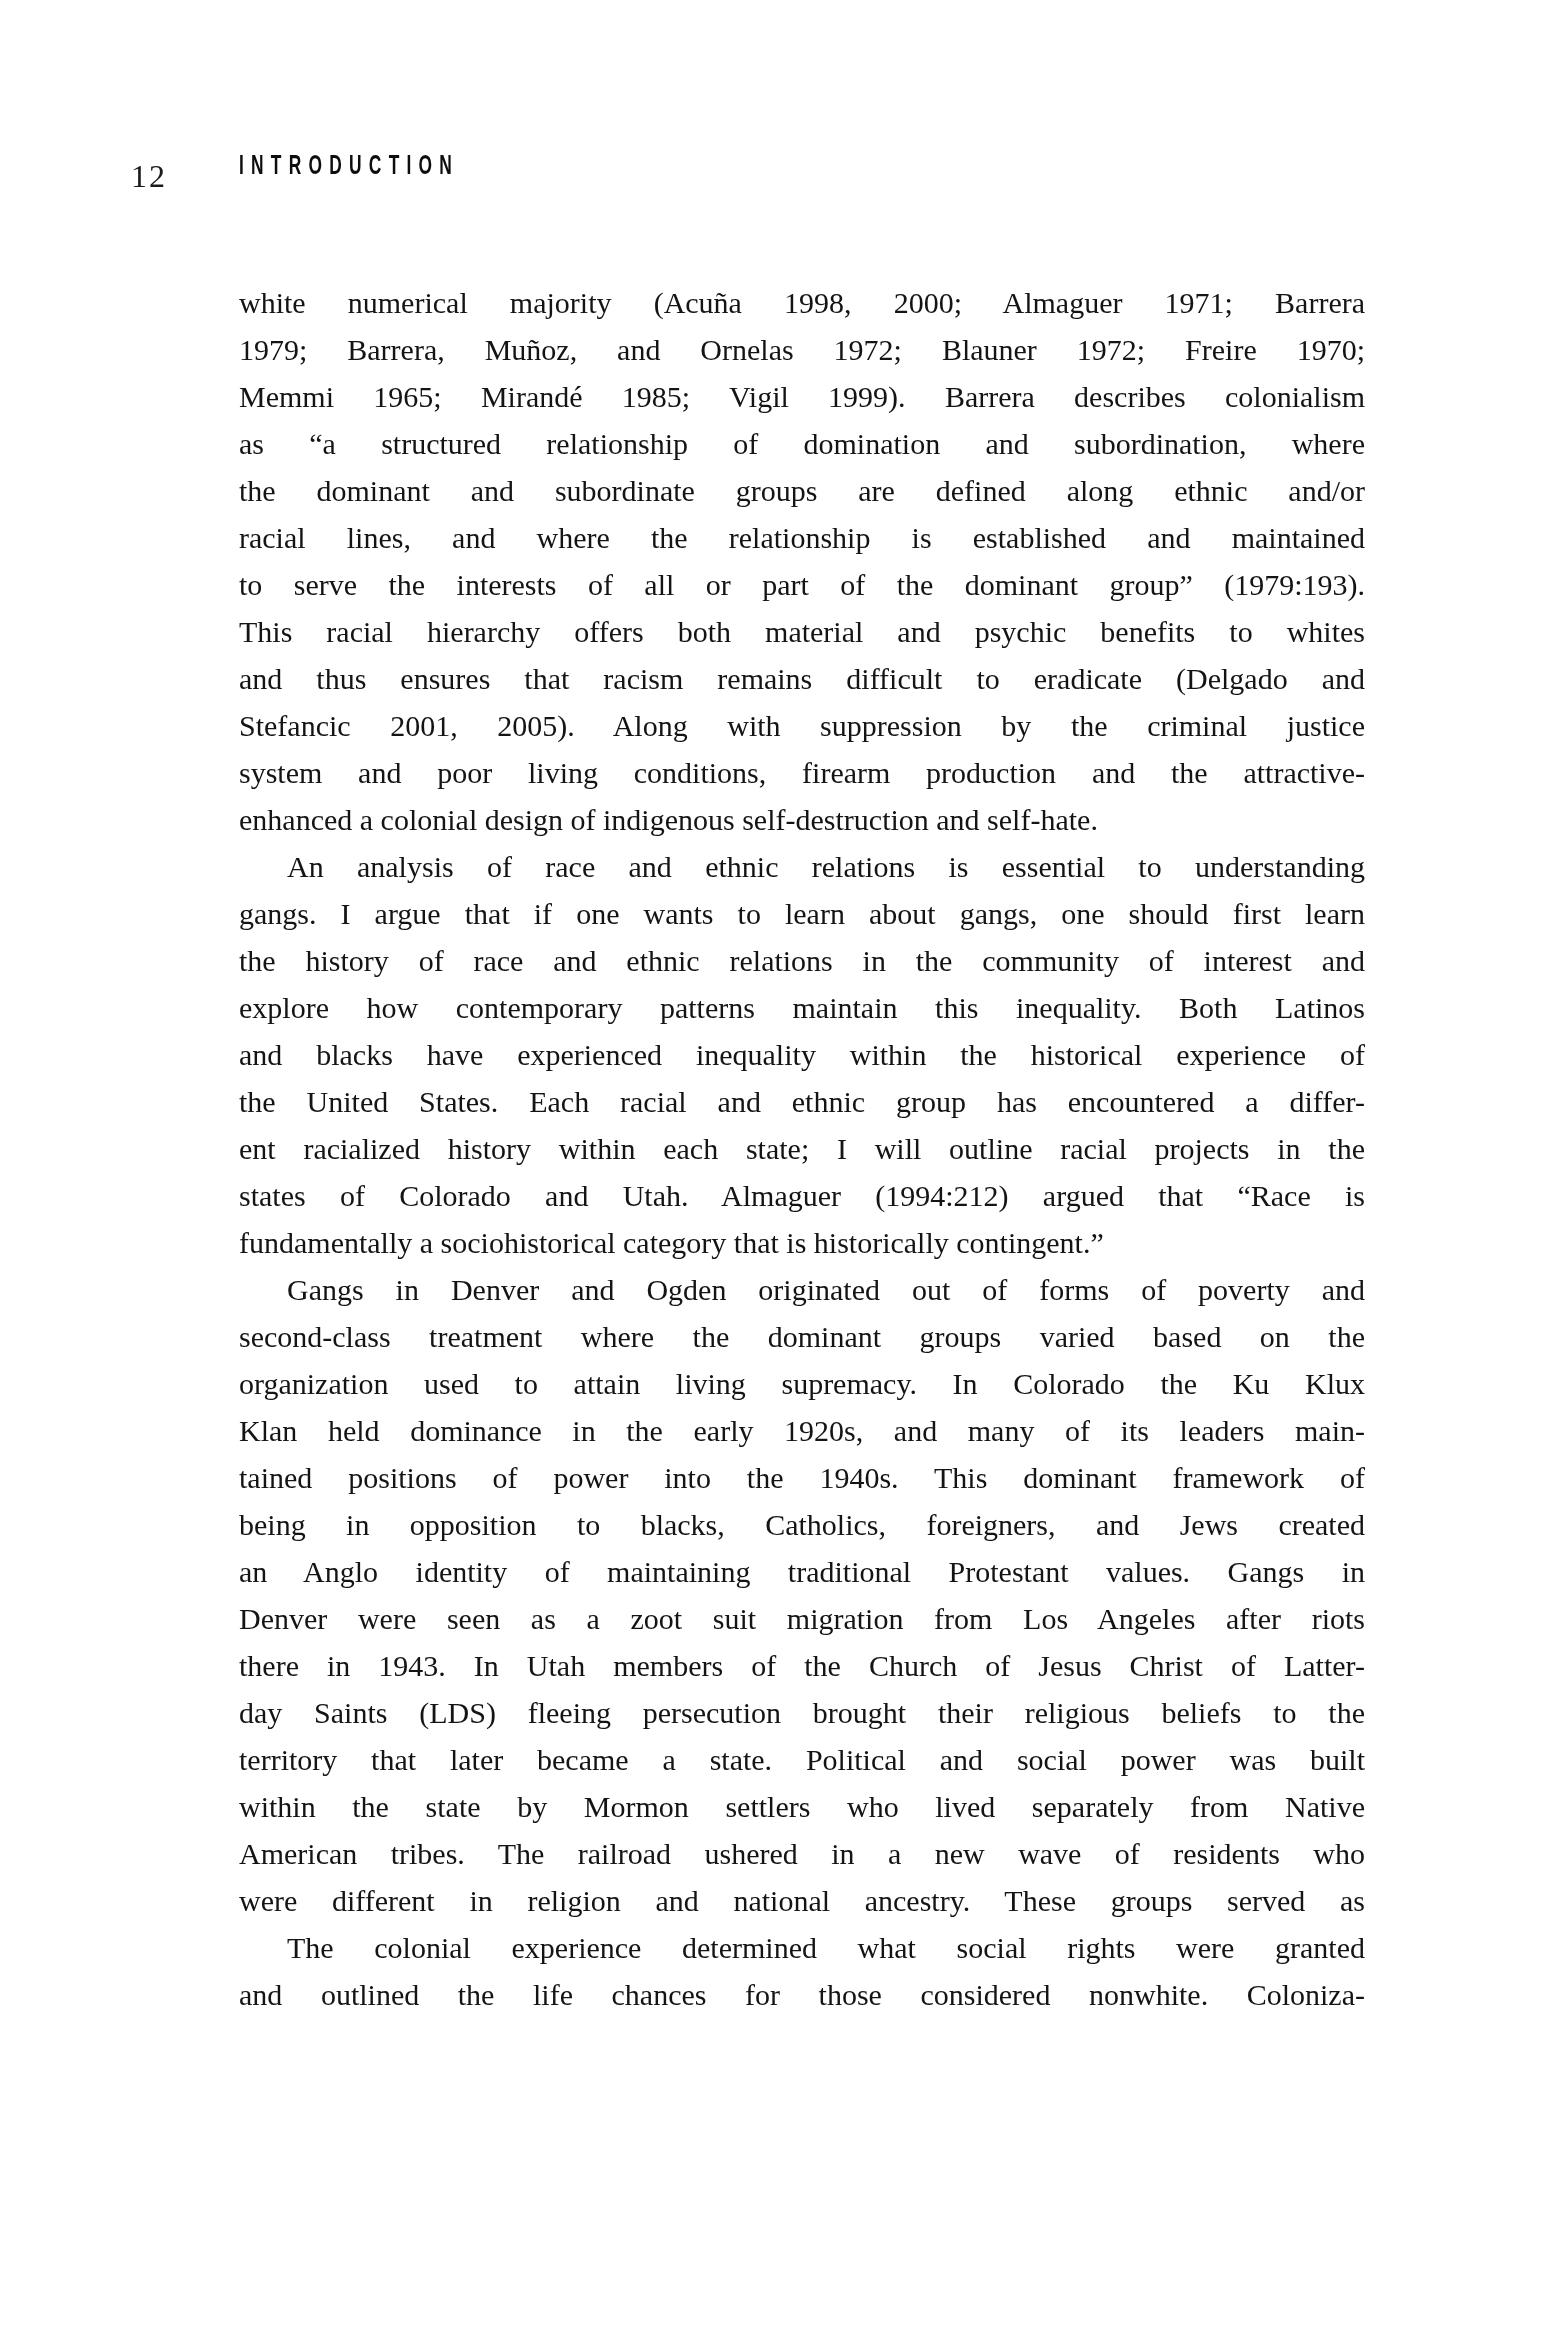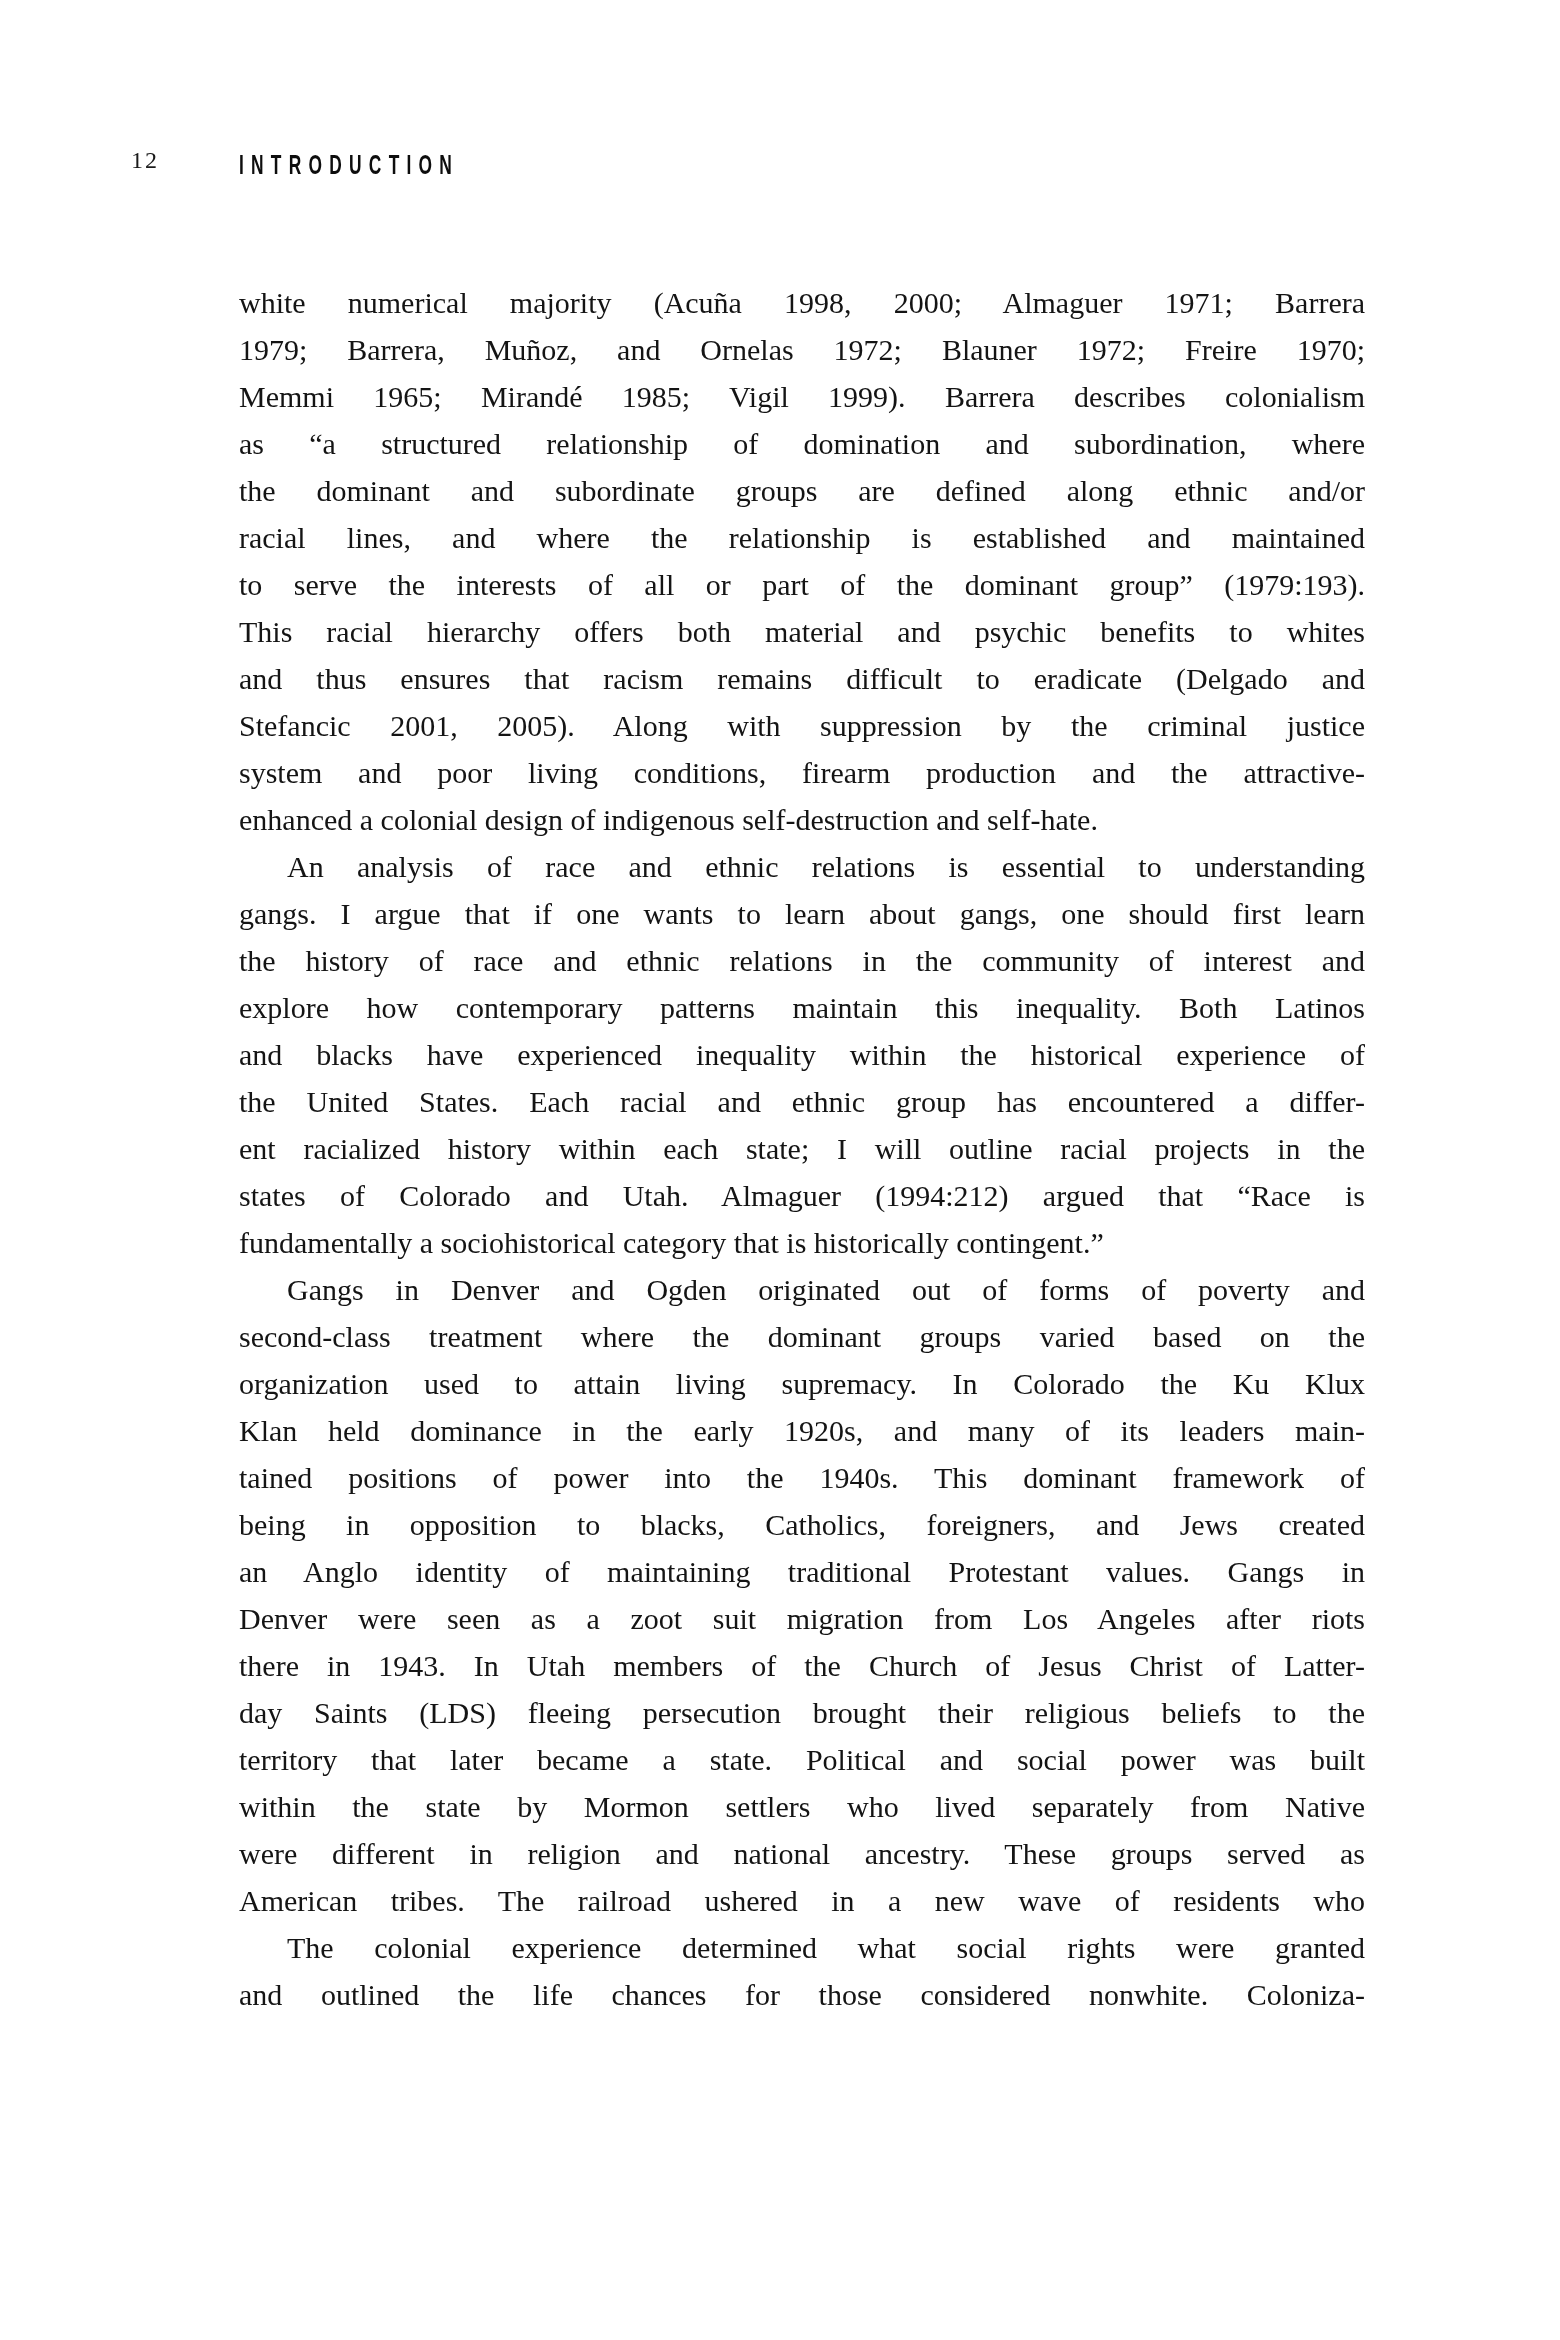--- a/index.html
+++ b/index.html
@@ -17,23 +17,23 @@
   .running-head {
     position: absolute;
     top: 145px;
     left: 0;
     width: 1561px;
     height: 38px;
   }
   .page-number {
     position: absolute;
     left: 131px;
-    top: 0;
+    top: 16px;
     font-family: "Liberation Serif", "DejaVu Serif", serif;
-    font-size: 24px;
+    font-size: 32px;
     line-height: 31px;
     letter-spacing: 1.9px;
     color: #1a1a1a;
   }
   .running-title {
     position: absolute;
     left: 239px;
     top: 3.8px;
     font-family: "Liberation Sans", "DejaVu Sans", sans-serif;
     font-weight: bold;
@@ -179,24 +179,24 @@
       <div class="line">
         <span class="line-inner" style="white-space: normal; display: block;">day Saints (LDS) fleeing persecution brought their religious beliefs to the</span>
       </div>
       <div class="line">
         <span class="line-inner" style="white-space: normal; display: block;">territory that later became a state. Political and social power was built</span>
       </div>
       <div class="line">
         <span class="line-inner" style="white-space: normal; display: block;">within the state by Mormon settlers who lived separately from Native</span>
       </div>
       <div class="line">
+        <span class="line-inner" style="white-space: normal; display: block;">American tribes. The railroad ushered in a new wave of residents who</span>
+      </div>
+      <div class="line">
         <span class="line-inner" style="white-space: normal; display: block;">were different in religion and national ancestry. These groups served as</span>
-      </div>
-      <div class="line">
-        <span class="line-inner" style="white-space: normal; display: block;">American tribes. The railroad ushered in a new wave of residents who</span>
       </div>
     </div>
     <div class="paragraph">
       <div class="line indent">
         <span class="line-inner" style="white-space: normal; display: block;">The colonial experience determined what social rights were granted</span>
       </div>
       <div class="line">
         <span class="line-inner" style="white-space: normal; display: block;">and outlined the life chances for those considered nonwhite. Coloniza-</span>
       </div>
     </div>

